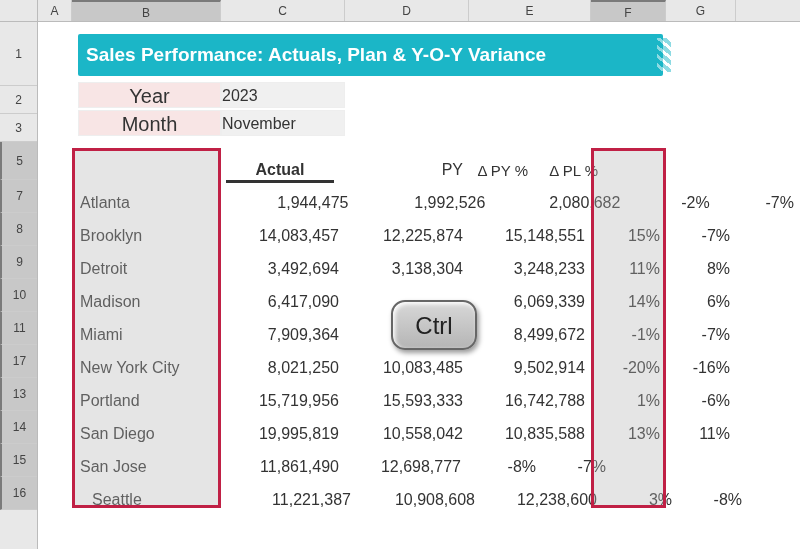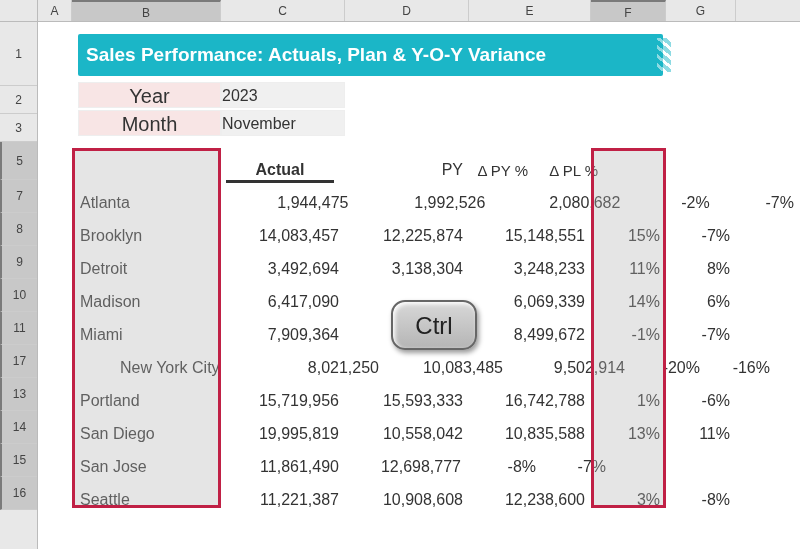--- a/index.html
+++ b/index.html
@@ -296,21 +296,21 @@
             <div class="td tG">6%</div>
           </div>
           <div class="trow" style="height: 33px;">
             <div class="td tB">Miami</div>
             <div class="td tC">7,909,364</div>
             <div class="td tD"></div>
             <div class="td tE">8,499,672</div>
             <div class="td tF">-1%</div>
             <div class="td tG">-7%</div>
           </div>
-          <div class="trow" style="height: 33px; padding-left: 40px;">
+          <div class="trow" style="height: 33px;">
             <div class="td tB">New York City</div>
             <div class="td tC">8,021,250</div>
             <div class="td tD">10,083,485</div>
             <div class="td tE">9,502,914</div>
             <div class="td tF">-20%</div>
             <div class="td tG">-16%</div>
           </div>
           <div class="trow" style="height: 33px;">
             <div class="td tB">Portland</div>
             <div class="td tC">15,719,956</div>
@@ -327,21 +327,21 @@
             <div class="td tF">13%</div>
             <div class="td tG">11%</div>
           </div>
           <div class="trow" style="height: 33px;">
             <div class="td tB">San Jose</div>
             <div class="td tC">11,861,490</div>
             <div class="td tE">12,698,777</div>
             <div class="td tF">-8%</div>
             <div class="td tG">-7%</div>
           </div>
-          <div class="trow" style="height: 33px;">
+          <div class="trow" style="height: 33px; padding-left: 12px;">
             <div class="td tB">Seattle</div>
             <div class="td tC">11,221,387</div>
             <div class="td tD">10,908,608</div>
             <div class="td tE">12,238,600</div>
             <div class="td tF">3%</div>
             <div class="td tG">-8%</div>
           </div>
         </div>
     </div>
 

